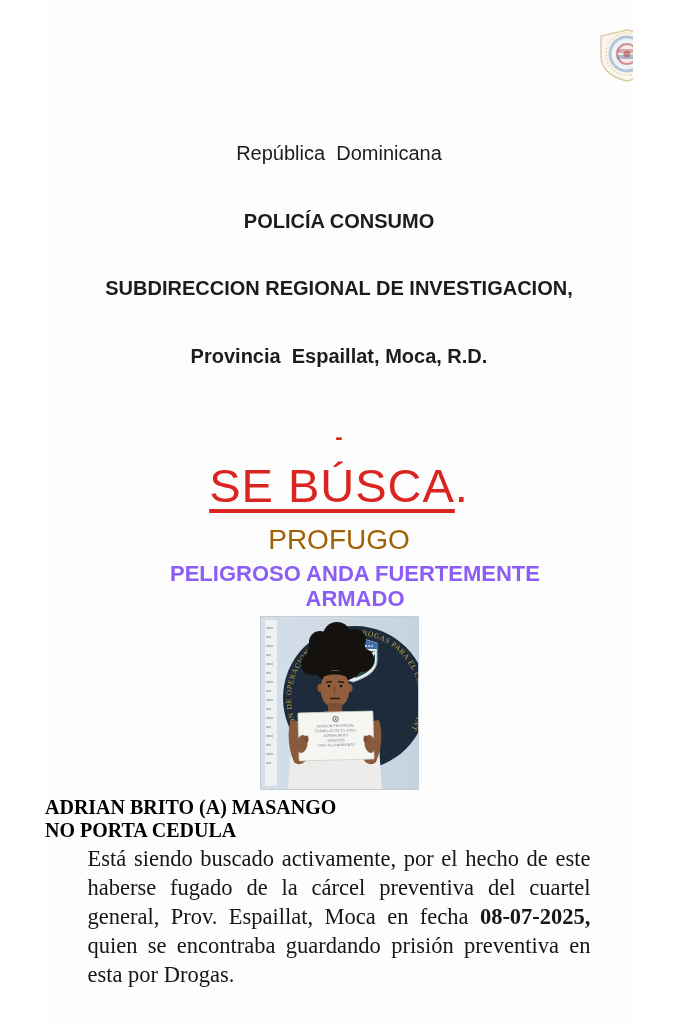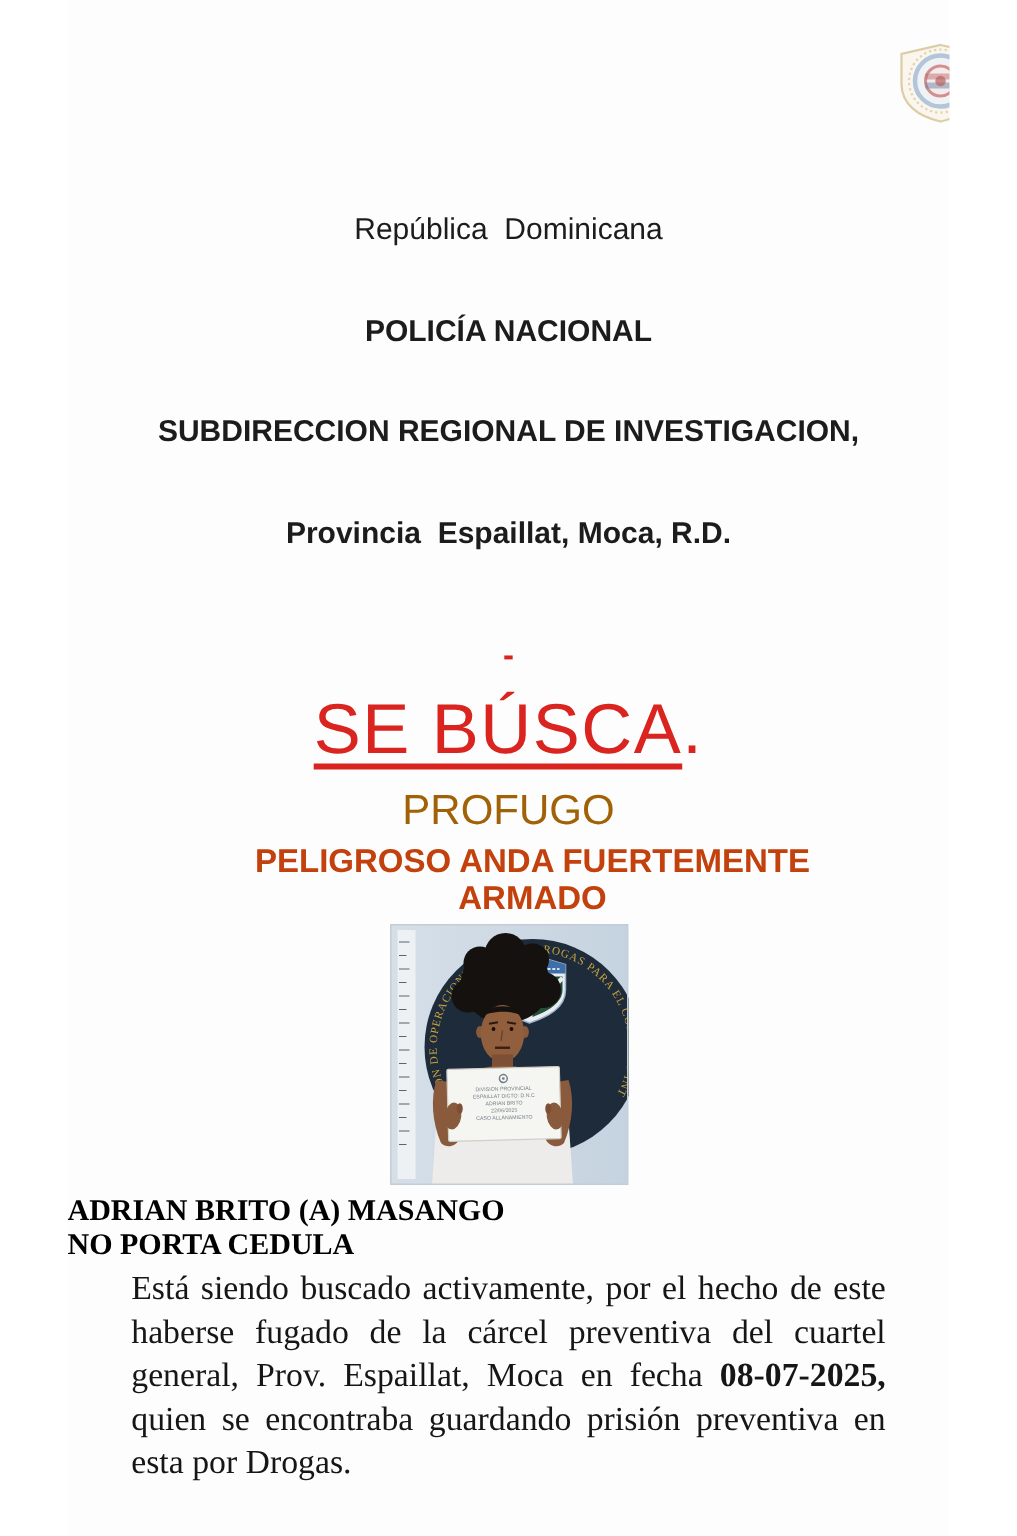--- a/index.html
+++ b/index.html
@@ -15,21 +15,21 @@
   .h-reg{font-weight:400;}
   .h-bold{font-weight:700;}
   
   .dash-line{margin-top:20px;height:10px;line-height:10px;text-align:center;
     color:#da2420;font-weight:700;font-size:22px;}
   
   .title-line{margin-top:20px;text-align:center;color:#da2420;font-size:47px;
     line-height:47px;font-weight:400;letter-spacing:1px;}
   .title-underline{text-decoration:underline;text-decoration-thickness:3.5px;text-underline-offset:7px;}
   .profugo{margin-top:16px;text-align:center;color:#a16207;font-size:28px;line-height:30px;font-weight:400;}
-  .warning{margin-top:6px;text-align:center;color:#c2410c;font-size:22px;line-height:25px;font-weight:700;padding-left:32px;}
+  .warning{margin-top:6px;text-align:center;color:#8b5cf6;font-size:22px;line-height:25px;font-weight:700;padding-left:32px;}
   
   .photo-wrap{width:159px;height:174px;margin:5px auto 0;position:relative;}
   .photo-wrap svg{display:block;}
   
   .name-block{margin-top:6px;text-align:left;font-family:"Liberation Serif",serif;
     font-weight:700;font-size:20px;line-height:23px;color:#000000;}
   
   .body-par{width:503px;margin:2px auto 0;text-align:justify;
     font-family:"Liberation Serif",serif;font-size:22.5px;line-height:29px;color:#161616;}
   .body-par b{font-weight:700;}
@@ -44,21 +44,21 @@
     <circle cx="32" cy="26" r="21" fill="none" stroke="#d9c89e" stroke-width="1.5" stroke-dasharray="1.5 2" opacity=".85"></circle>
     <circle cx="32" cy="26" r="17" fill="#edf2f7" stroke="#9db6d3" stroke-width="3" opacity=".85"></circle>
     <circle cx="32" cy="26" r="10" fill="#f6e8e6" stroke="#c86868" stroke-width="2" opacity=".8"></circle>
     <rect x="22" y="21" width="20" height="4" fill="#b05050" opacity=".45"></rect>
     <rect x="22" y="27" width="20" height="4" fill="#4a6a9a" opacity=".45"></rect>
     <circle cx="32" cy="26" r="3.5" fill="#b05050" opacity=".7"></circle>
   </svg>
 
   <div class="header">
     <div class="h-reg">República  Dominicana</div>
-    <div class="h-bold">POLICÍA NACIONAL</div>
+    <div class="h-bold">POLICÍA CONSUMO</div>
     <div class="h-bold">SUBDIRECCION REGIONAL DE INVESTIGACION,</div>
     <div class="h-bold">Provincia  Espaillat, Moca, R.D.</div>
   </div>
 
   <div class="dash-line">-</div>
 
   <div class="title-line"><span class="title-underline">SE BÚSCA</span><span>.</span></div>
 
   <div class="profugo">PROFUGO</div>
 

